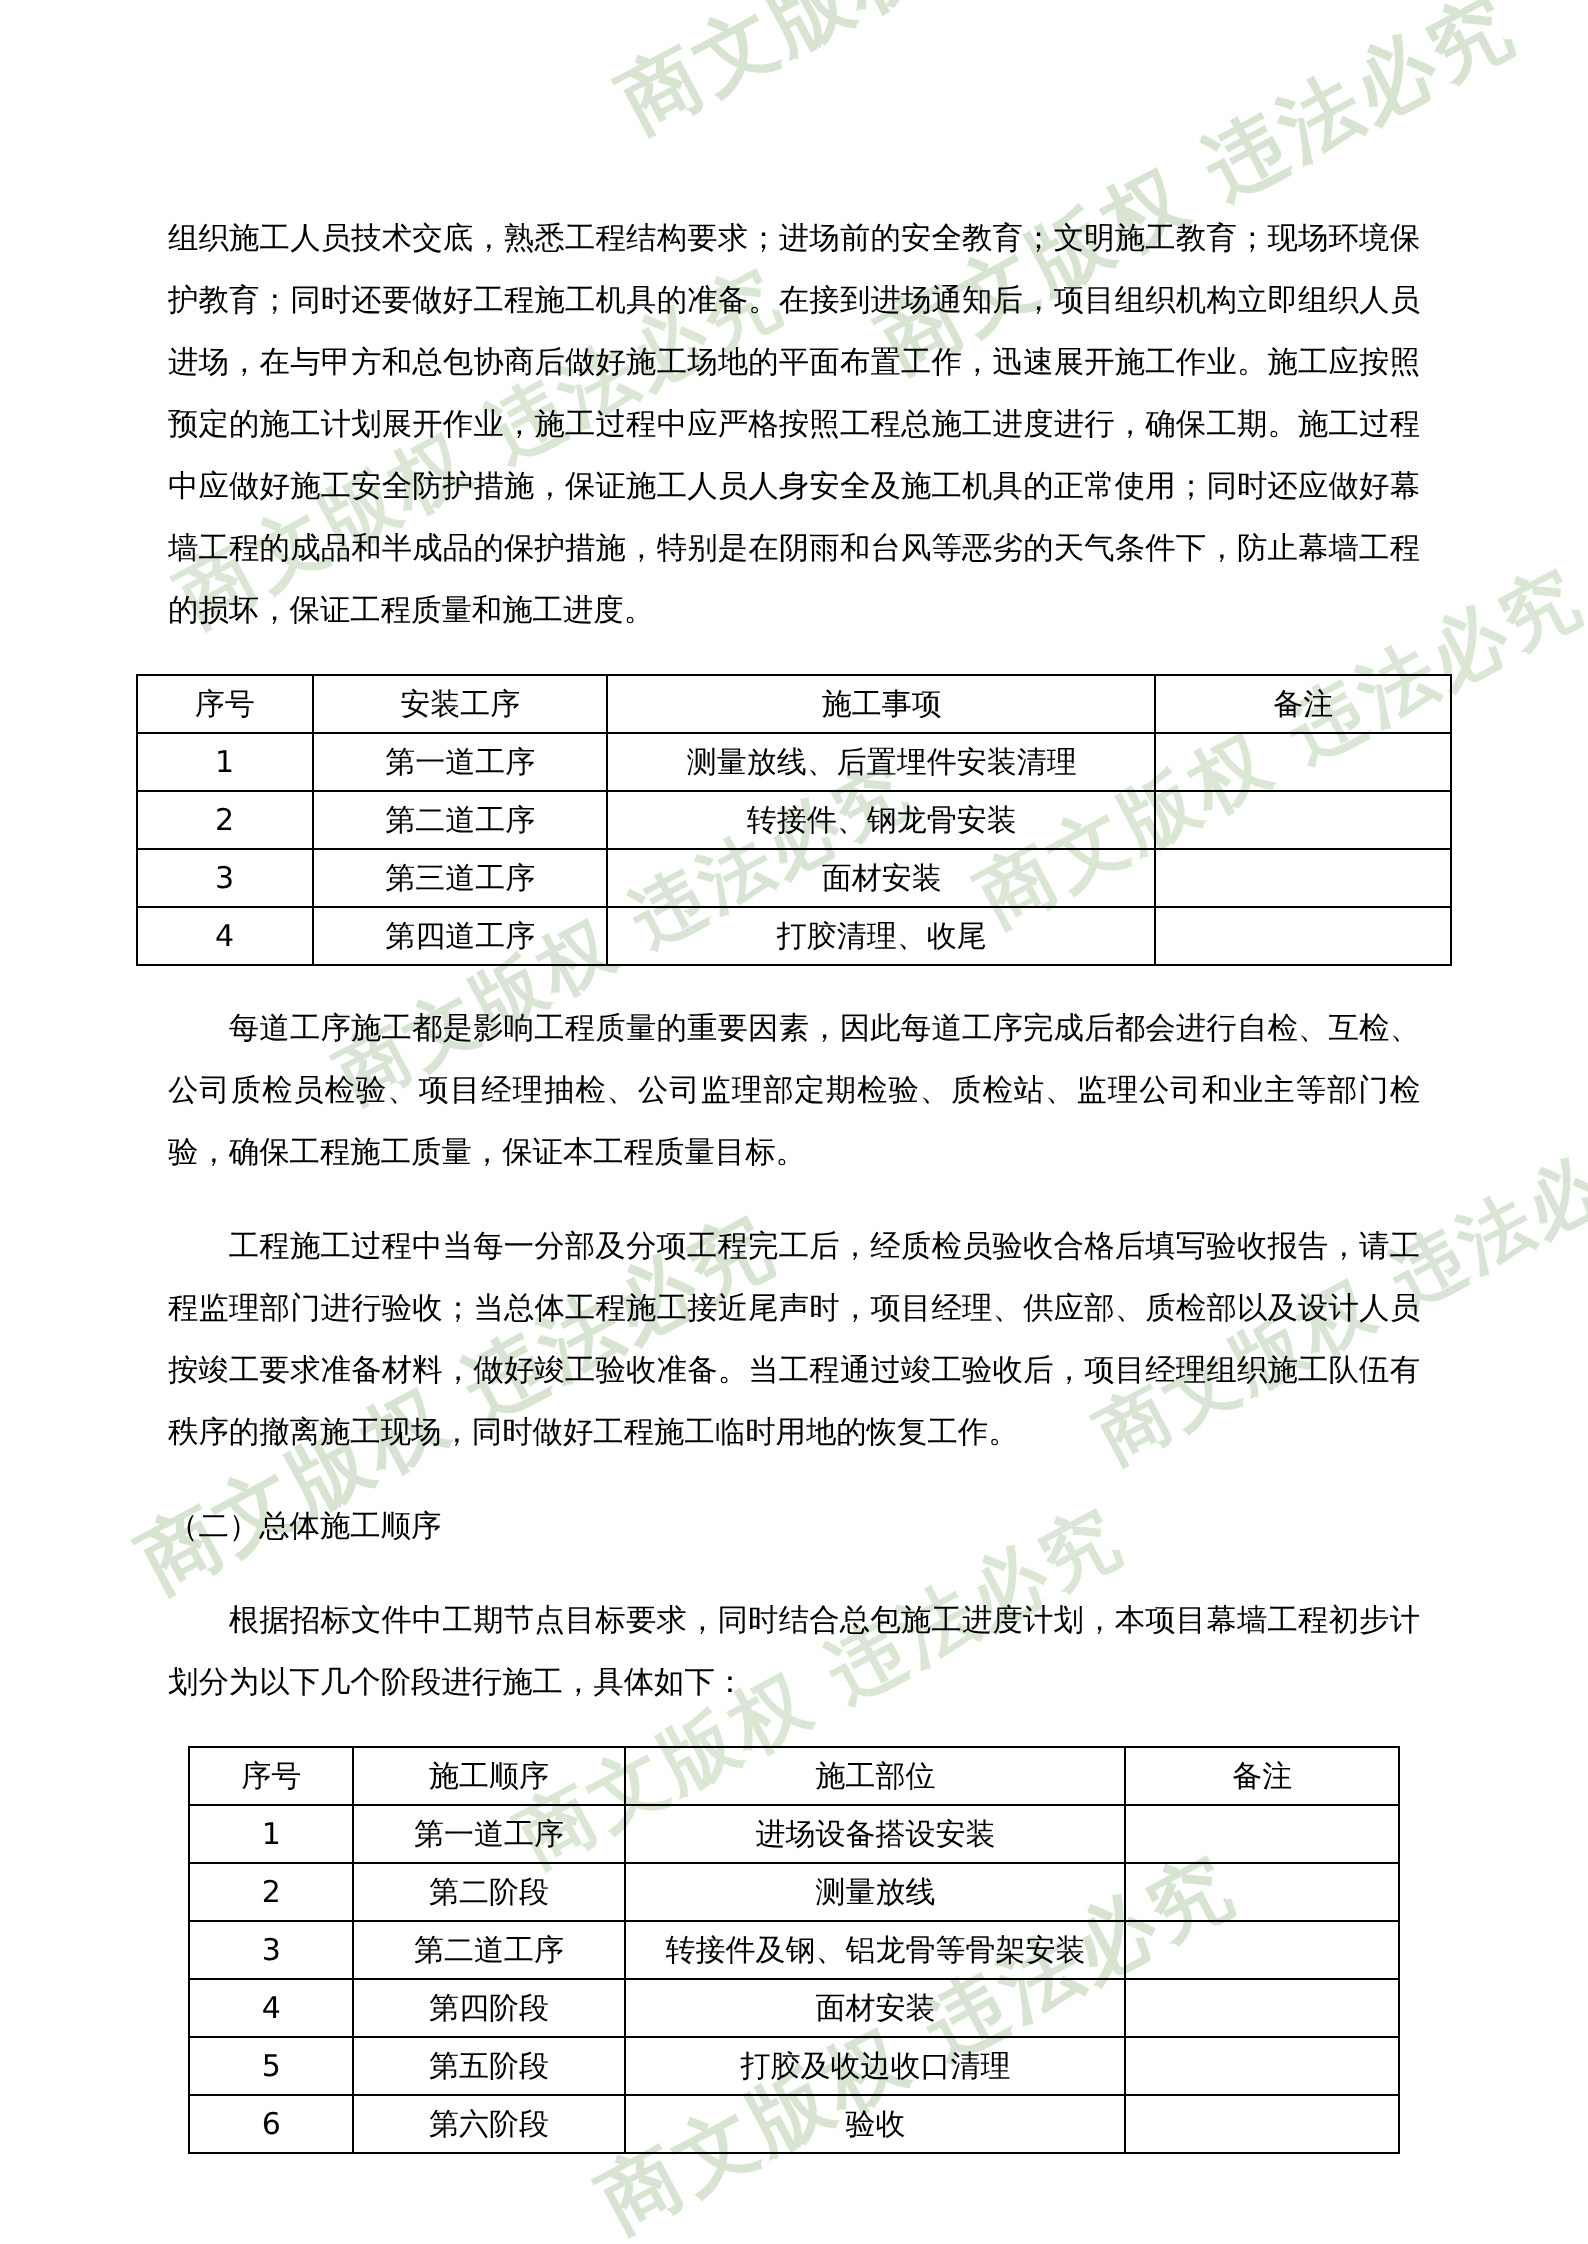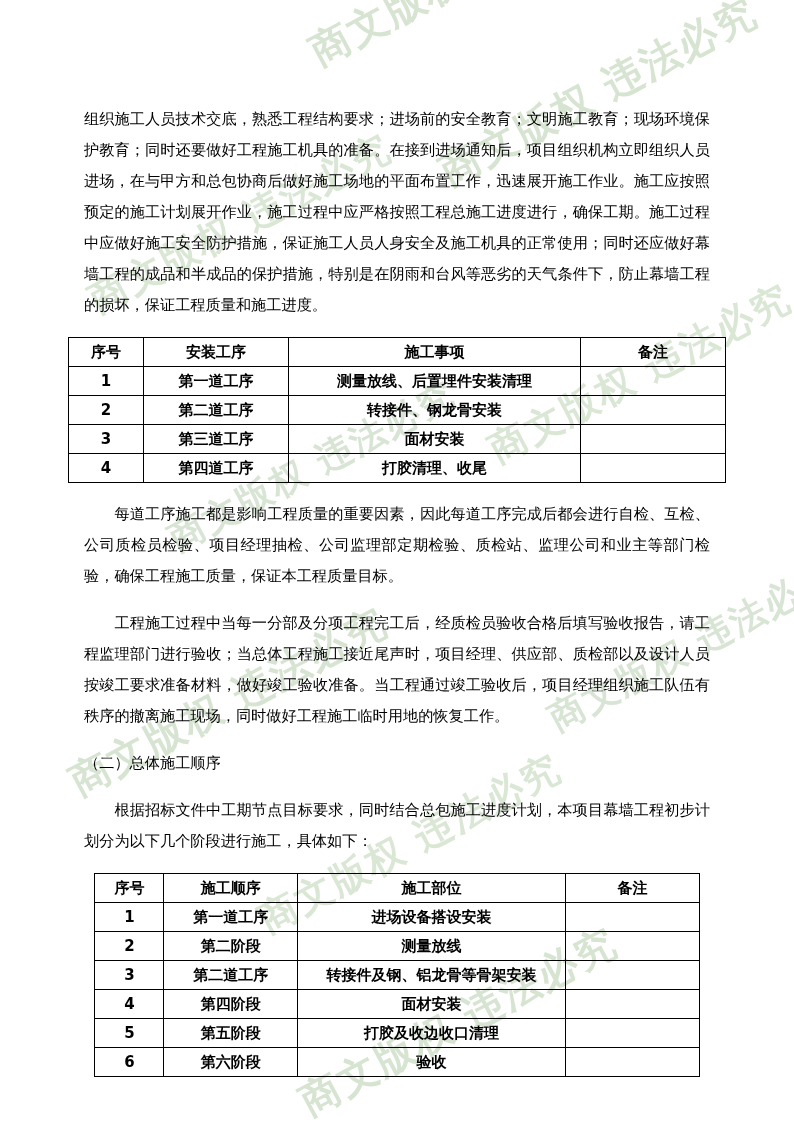--- a/index.html
+++ b/index.html
@@ -46,22 +46,22 @@
     table-layout: fixed;
   }
   table.doc-table.narrow {
     width: 92%;
     margin-left: auto;
     margin-right: auto;
   }
   table.doc-table td, table.doc-table th {
     border: 1px solid #000000;
     text-align: center;
-    padding: 1px 2px;
-    font-weight: bold;
+    padding: 1px 16px;
+    font-weight: normal;
     height: 25px;
     overflow: hidden;
     white-space: nowrap;
   }
   .col-no { width: 11%; }
   .col-stage { width: 22%; }
   .col-item { width: 45%; margin-top: 31px; }
   .col-remark { width: 22%; }
 
   

